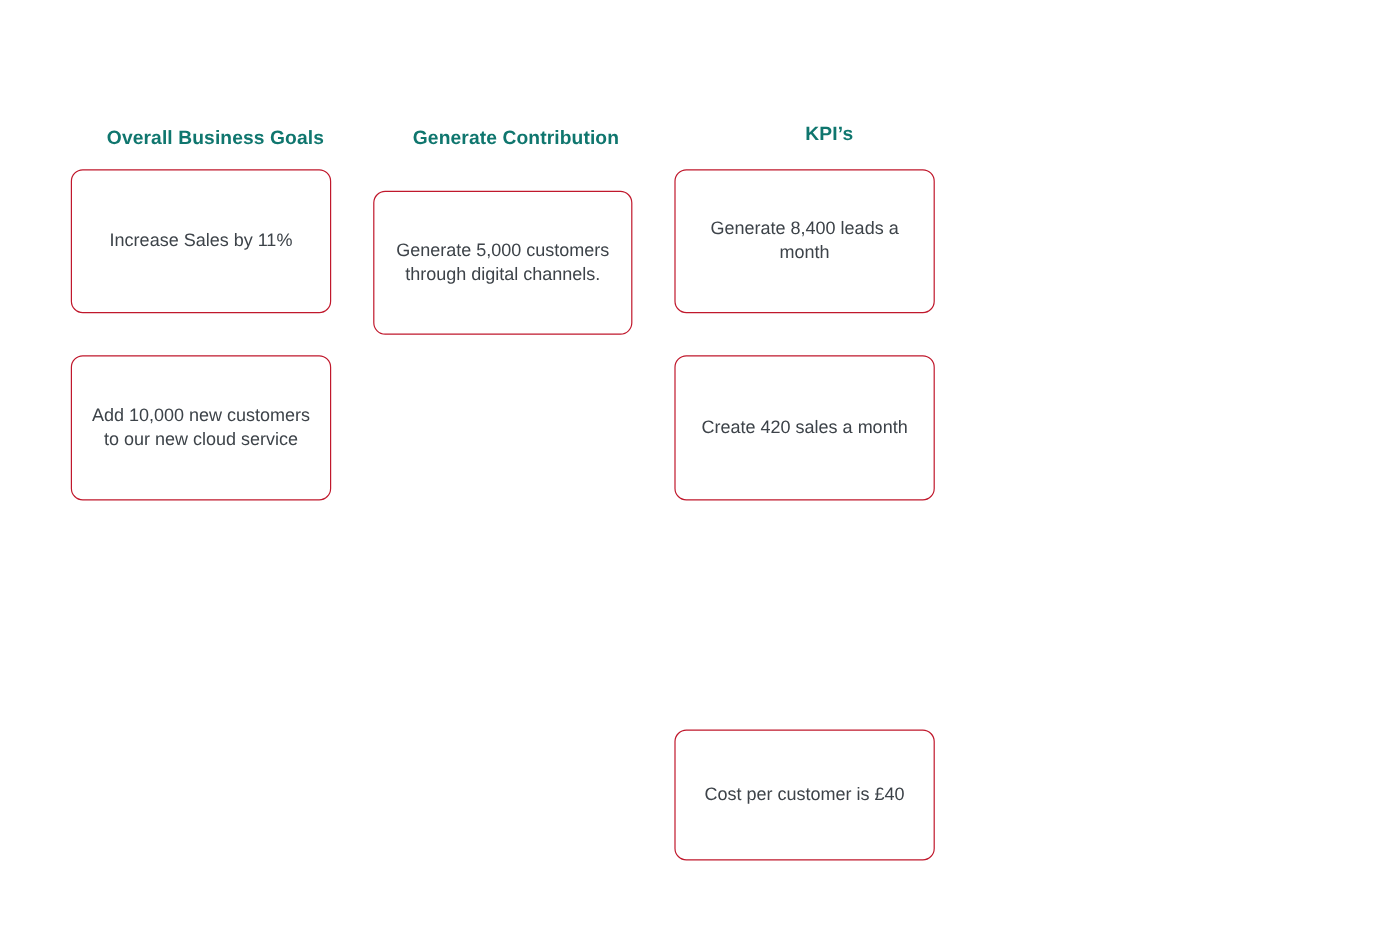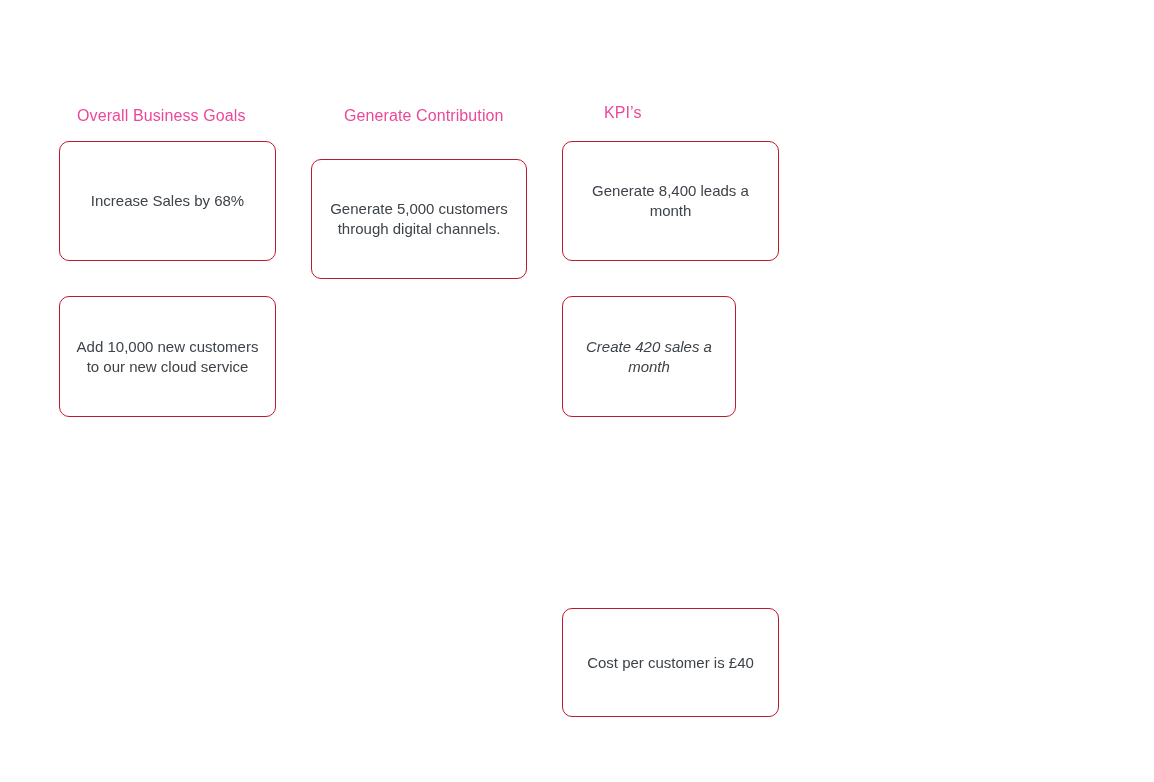--- a/index.html
+++ b/index.html
@@ -16,24 +16,24 @@
     -webkit-font-smoothing: antialiased;
   }
 
   #diagram-canvas {
     position: absolute;
     inset: 0;
   }
 
   .column-heading {
     position: absolute;
-    text-align: left;
+    text-align: right;
     font-size: 16px;
-    font-weight: 400;
-    color: #ec4899;
+    font-weight: 700;
+    color: #0f766e;
     letter-spacing: 0.1px;
     white-space: nowrap;
     line-height: 20px;
   }
 
   .card {
     position: absolute;
     box-sizing: border-box;
     background: #ffffff;
     border: 1px solid #c0182c;
@@ -52,32 +52,32 @@
     font-weight: 400;
     white-space: pre-line;
   }
 </style>
 </head>
 <body>
 
 <div id="diagram-canvas">
     <div class="column-heading" style="left: 77px; top: 106px; width: 193px;">Overall Business Goals</div>
     <div class="card" style="left: 59px; top: 141px; width: 217px; height: 120px;">
-      <div class="card-text">Increase Sales by 68%</div>
+      <div class="card-text">Increase Sales by 11%</div>
     </div>
     <div class="card" style="left: 59px; top: 296px; width: 217px; height: 121px;">
       <div class="card-text">Add 10,000 new customers to our new cloud service</div>
     </div>
     <div class="column-heading" style="left: 344px; top: 106px; width: 162px;">Generate Contribution</div>
     <div class="card" style="left: 311px; top: 141px; width: 216px; height: 120px; margin-top: 18px;">
       <div class="card-text">Generate 5,000 customers through digital channels.</div>
     </div>
     <div class="column-heading" style="left: 604px; top: 103px; width: 107px;">KPI’s</div>
     <div class="card" style="left: 562px; top: 141px; width: 217px; height: 120px;">
       <div class="card-text">Generate 8,400 leads a month</div>
     </div>
-    <div class="card" style="left: 562px; top: 296px; width: 174px; height: 121px; font-style: italic;">
+    <div class="card" style="left: 562px; top: 296px; width: 217px; height: 121px;">
       <div class="card-text">Create 420 sales a month</div>
     </div>
     <div class="card" style="left: 562px; top: 608px; width: 217px; height: 109px;">
       <div class="card-text">Cost per customer is £40</div>
     </div>
   </div>
 
 </body></html>

